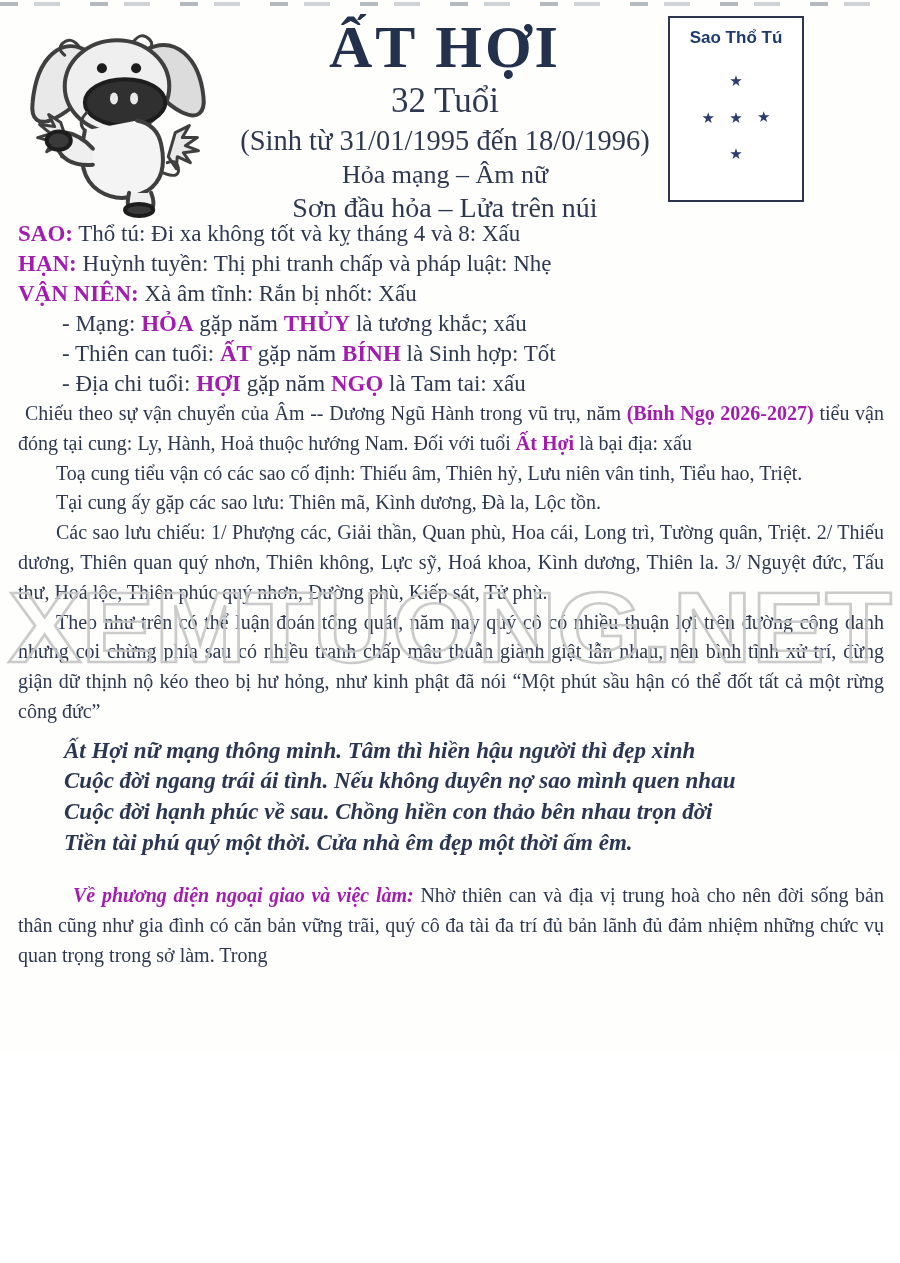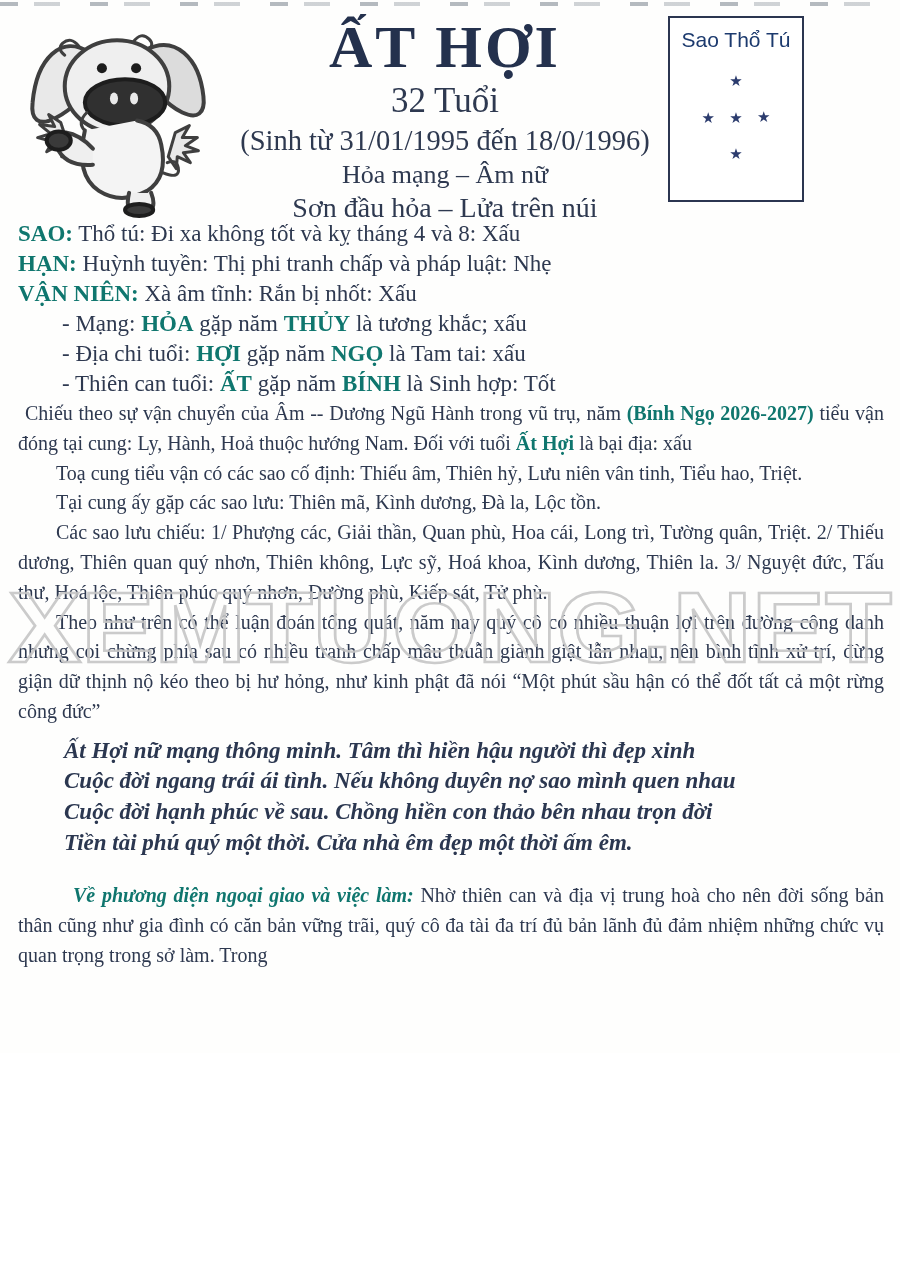--- a/index.html
+++ b/index.html
@@ -21,40 +21,40 @@
   .age{font-size:35px;margin-top:3px;line-height:1.1;}
   .birth{font-size:28.5px;margin-top:4px;line-height:1.15;}
   .menh{font-size:26px;margin-top:3px;line-height:1.15;}
   .napam{font-size:28px;margin-top:2px;line-height:1.15;}
   .star-box{
     position:absolute;left:668px;top:16px;width:132px;height:182px;
     border:2px solid #2b3550;background:#fff;
   }
   .star-box-title{
     margin-top:10px;text-align:center;
-    font-family:"Liberation Sans", sans-serif;font-weight:normal;
-    font-size:21px;color:#1c3a6e;
+    font-family:"Liberation Sans", sans-serif;font-weight:bold;
+    font-size:17px;color:#1c3a6e;
   }
   .star{
     position:absolute;font-size:15px;color:#2c3c6e;line-height:1;
     transform:translate(-50%,-50%);
   }
   .star.s1{left:50%;top:63px;}
   .star.s2{left:29%;top:100px;}
   .star.s3{left:50%;top:100px;}
   .star.s4{left:71%;top:99px;}
   .star.s5{left:50%;top:136px;}
   
   .textblock{position:absolute;left:18px;top:219px;width:866px;}
   .line{font-size:23px;line-height:30px;white-space:nowrap;}
   .line.ind{padding-left:44px;}
   .para{font-size:20px;line-height:29.8px;text-align:justify;}
   .para.first{text-indent:7px;}
   .para.ind{text-indent:38px;}
-  .b{font-weight:bold;color:#0f766e;}
+  .b{font-weight:bold;color:#a21caf;}
   .i{font-style:italic;}
   .poem{
     margin-top:9px;margin-left:46px;
     font-weight:bold;font-style:italic;font-size:23px;line-height:30.6px;color:#2b3750;
   }
   .final{margin-top:23px;text-indent:55px;}
   
   .wm{position:absolute;left:0;top:568px;width:900px;height:120px;pointer-events:none;opacity:.9;}
   
   .footer-rule{
@@ -122,22 +122,22 @@
     <span class="star s3">★</span>
     <span class="star s4">★</span>
     <span class="star s5">★</span>
   </div>
 
   <div class="textblock">
     <div class="line"><span class="b">SAO:</span><span> Thổ tú: Đi xa không tốt và kỵ tháng 4 và 8: Xấu</span></div>
     <div class="line"><span class="b">HẠN:</span><span> Huỳnh tuyền: Thị phi tranh chấp và pháp luật: Nhẹ</span></div>
     <div class="line"><span class="b">VẬN NIÊN:</span><span> Xà âm tĩnh: Rắn bị nhốt: Xấu</span></div>
     <div class="line ind"><span>- Mạng: </span><span class="b">HỎA</span><span> gặp năm </span><span class="b">THỦY</span><span> là tương khắc; xấu</span></div>
+    <div class="line ind"><span>- Thiên can tuổi: </span><span class="b">ẤT</span><span> gặp năm </span><span class="b">BÍNH</span><span> là Sinh hợp: Tốt</span></div>
     <div class="line ind"><span>- Địa chi tuổi:  </span><span class="b">HỢI</span><span> gặp năm </span><span class="b">NGỌ</span><span> là Tam tai: xấu</span></div>
-    <div class="line ind"><span>- Thiên can tuổi: </span><span class="b">ẤT</span><span> gặp năm </span><span class="b">BÍNH</span><span> là Sinh hợp: Tốt</span></div>
 
     <div class="para first"><span>Chiếu theo sự vận chuyển của Âm -- Dương Ngũ Hành trong vũ trụ, năm </span><span class="b">(Bính Ngọ 2026-2027)</span><span> tiểu vận đóng tại cung: Ly, Hành, Hoả  thuộc hướng Nam. Đối với tuổi </span><span class="b">Ất Hợi</span><span> là bại  địa: xấu</span></div>
     <div class="para ind"><span>Toạ cung tiểu vận có các sao cố định: Thiếu âm, Thiên hỷ, Lưu niên vân tinh, Tiểu hao, Triệt.</span></div>
     <div class="para ind"><span>Tại cung ấy gặp các sao lưu: Thiên mã, Kình dương, Đà la, Lộc tồn.</span></div>
     <div class="para ind"><span>Các sao lưu chiếu: 1/ Phượng các, Giải thần, Quan phù, Hoa cái, Long trì, Tường quân, Triệt. 2/ Thiếu dương, Thiên quan quý nhơn, Thiên không, Lực sỹ, Hoá khoa, Kình dương, Thiên la. 3/ Nguyệt đức, Tấu thư, Hoá lộc, Thiên phúc quý nhơn, Đường phù, Kiếp sát, Tử phù.</span></div>
     <div class="para ind"><span>Theo như trên có thể luận đoán tổng quát, năm nay quý cô có nhiều thuận lợi trên đường công danh nhưng coi chừng phía sau có nhiều tranh chấp mâu thuẫn giành giật lẫn nhau, nên bình tĩnh xử trí, đừng giận dữ thịnh nộ kéo theo bị hư hỏng, như kinh phật đã nói “Một phút sầu hận có thể đốt tất cả một rừng công đức”</span></div>
 
     <div class="poem">
       <div>Ất Hợi nữ mạng thông minh. Tâm thì hiền hậu người thì đẹp xinh</div>
       <div>Cuộc đời ngang trái ái tình. Nếu không duyên nợ sao mình quen nhau</div>

